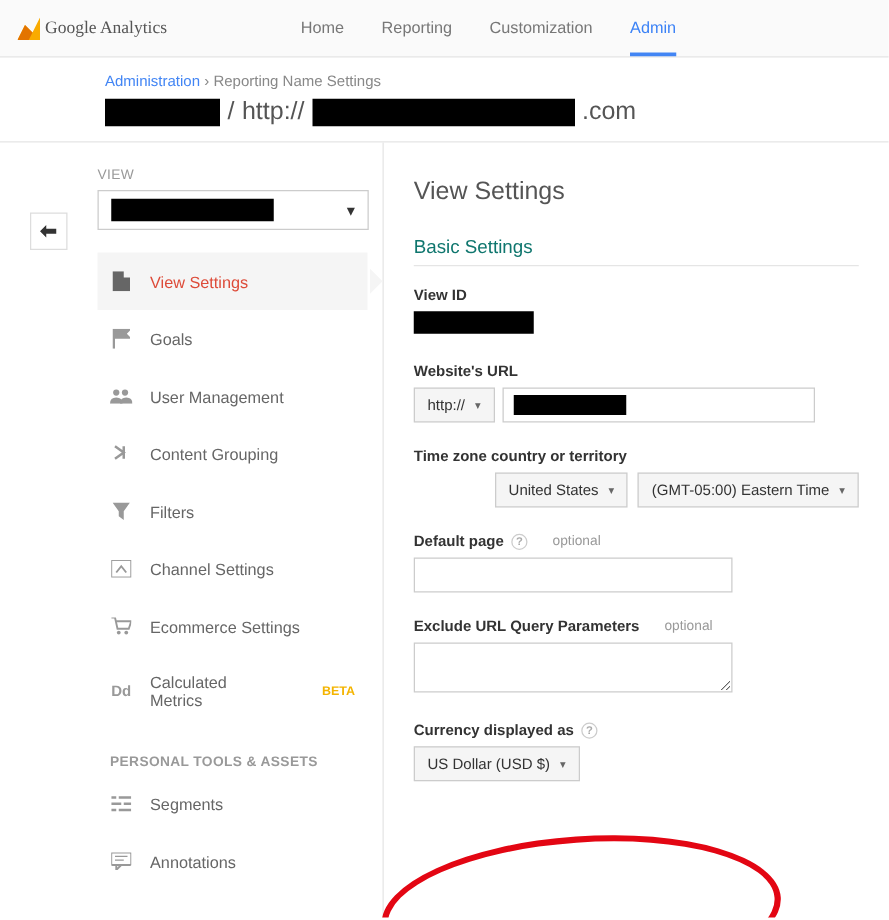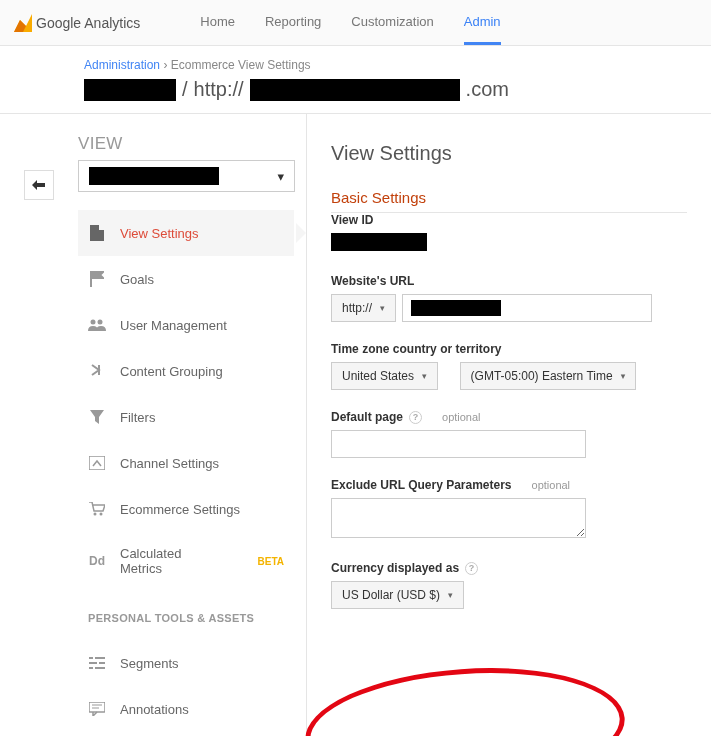--- a/index.html
+++ b/index.html
@@ -1,52 +1,52 @@
 <!DOCTYPE html>
 <html><head>
 <meta charset="utf-8">
 <style>
 * { box-sizing: border-box; margin: 0; padding: 0; }
 body { font-family: Arial, "Helvetica Neue", Helvetica, sans-serif; font-size: 13px; color: #333; background: #fff; width: 711px; }
 .topbar { display: flex; align-items: center; height: 46px; border-bottom: 1px solid #e5e5e5; background: #fafafa; padding-left: 14px; }
 .logo-wrap { display: flex; align-items: center; gap: 4px; margin-right: 60px; }
-.logo-text { color: #555; font-size: 14px; }
-.nav { display: flex; gap: 30px; }
+.logo-text { color: #555; font-size: 14px; font-family: Liberation Serif, serif; }
+.nav { display: flex; gap: 30px; margin-left: 47px; }
 .nav a { text-decoration: none; color: #777; font-size: 13px; padding: 14px 0 13px; }
 .nav a.active { color: #3b82f6; border-bottom: 3px solid #4285f4; font-weight: 500; }
 .breadcrumb { padding: 12px 0 4px 84px; font-size: 12px; color: #888; }
 .breadcrumb a { color: #4285f4; text-decoration: none; }
 .account-line { padding: 2px 0 12px 84px; font-size: 20px; color: #555; display: flex; align-items: center; gap: 6px; }
 .redact { background: #000; display: inline-block; }
 .hr { border-top: 1px solid #e5e5e5; }
 .main { display: flex; }
 .back-btn { position: absolute; left: 24px; top: 170px; width: 30px; height: 30px; border: 1px solid #ddd; background: #fff; display: flex; align-items: center; justify-content: center; cursor: pointer; }
 .left-col { width: 307px; border-right: 1px solid #e5e5e5; padding: 20px 12px 20px 78px; min-height: 620px; position: relative; }
-.view-label { font-size: 17px; color: #999; letter-spacing: 0.3px; margin-bottom: 6px; }
+.view-label { font-size: 11px; color: #999; letter-spacing: 0.3px; margin-bottom: 6px; }
 .view-select { width: 217px; height: 32px; border: 1px solid #ccc; background: #fff; display: flex; align-items: center; padding: 0 10px; justify-content: space-between; cursor: pointer; margin-bottom: 18px; }
 .menu { list-style: none; }
 .menu li { display: flex; align-items: center; gap: 14px; padding: 14px 10px; cursor: pointer; color: #666; font-size: 13px; }
 .menu li.active { background: #f5f5f5; color: #dd4b39; font-weight: 500; position: relative; }
 .menu li.active::after { content: ''; position: absolute; right: -12px; top: 50%; transform: translateY(-50%); border-left: 10px solid #f5f5f5; border-top: 10px solid transparent; border-bottom: 10px solid transparent; }
 .icon { width: 18px; height: 18px; display: inline-flex; align-items: center; justify-content: center; color: #999; flex-shrink: 0; }
 .menu li.active .icon { color: #666; }
-.section-title { font-size: 11px; color: #999; font-weight: bold; margin: 22px 0 16px 10px; letter-spacing: 0.3px; }
+.section-title { font-size: 11px; color: #999; font-weight: bold; margin: 22px 0 4px 10px; letter-spacing: 0.3px; }
 .beta { color: #f4b400; font-size: 10px; font-weight: bold; margin-left: 4px; padding-left: 39px; }
 .right-col { flex: 1; padding: 28px 24px 28px 24px; position: relative; }
 h1 { font-size: 20px; font-weight: 400; color: #555; margin-bottom: 24px; }
-.sub-head { font-size: 15px; color: #c2410c; border-bottom: 1px solid #e5e5e5; padding-bottom: 6px; }
+.sub-head { font-size: 15px; color: #0f766e; border-bottom: 1px solid #e5e5e5; padding-bottom: 6px; margin-bottom: 16px; }
 .field-label { font-size: 12px; font-weight: bold; color: #333; margin-bottom: 6px; display: flex; align-items: center; gap: 6px; }
 .optional { color: #999; font-weight: normal; font-size: 11px; margin-left: 14px; }
 .help-icon { width: 13px; height: 13px; border: 1px solid #ccc; border-radius: 50%; display: inline-flex; align-items: center; justify-content: center; font-size: 9px; color: #aaa; }
 .field-block { margin-bottom: 20px; }
 .text-input { width: 255px; height: 28px; border: 1px solid #ccc; padding: 0 8px; display: flex; align-items: center; }
 .url-row { display: flex; gap: 6px; }
 .dropdown { height: 28px; border: 1px solid #ccc; background: #f5f5f5; display: inline-flex; align-items: center; padding: 0 10px; gap: 8px; cursor: pointer; font-size: 12px; }
 .dropdown .caret { font-size: 9px; color: #666; }
-.tz-row { display: flex; gap: 22px; }
+.tz-row { display: flex; gap: 8px; justify-content: flex-end; }
 textarea.ta { width: 255px; height: 40px; border: 1px solid #ccc; resize: both; font-family: inherit; padding: 4px; }
 .red-circle { position: absolute; border: 5px solid #e30613; border-radius: 50%; width: 320px; height: 120px; left: -2px; top: 555px; pointer-events: none; transform: rotate(-4deg); }
 </style>
 </head>
 <body>
 
 <div class="topbar">
   <div class="logo-wrap">
     <span class="icon">
       <svg width="18" height="18" viewBox="0 0 18 18">
@@ -60,21 +60,21 @@
     <a href="#">Home</a>
     <a href="#">Reporting</a>
     <a href="#">Customization</a>
     <a href="#" class="active">Admin</a>
   </nav>
 </div>
 
 <div class="breadcrumb">
   <a href="#">Administration</a>
   <span> › </span>
-  <span>Ecommerce View Settings</span>
+  <span>Reporting Name Settings</span>
 </div>
 
 <div class="account-line">
   <span class="redact" style="width:92px;height:22px;"></span>
   <span> / </span>
   <span>http://</span>
   <span class="redact" style="width:210px;height:22px;"></span>
   <span>.com</span>
 </div>
 

